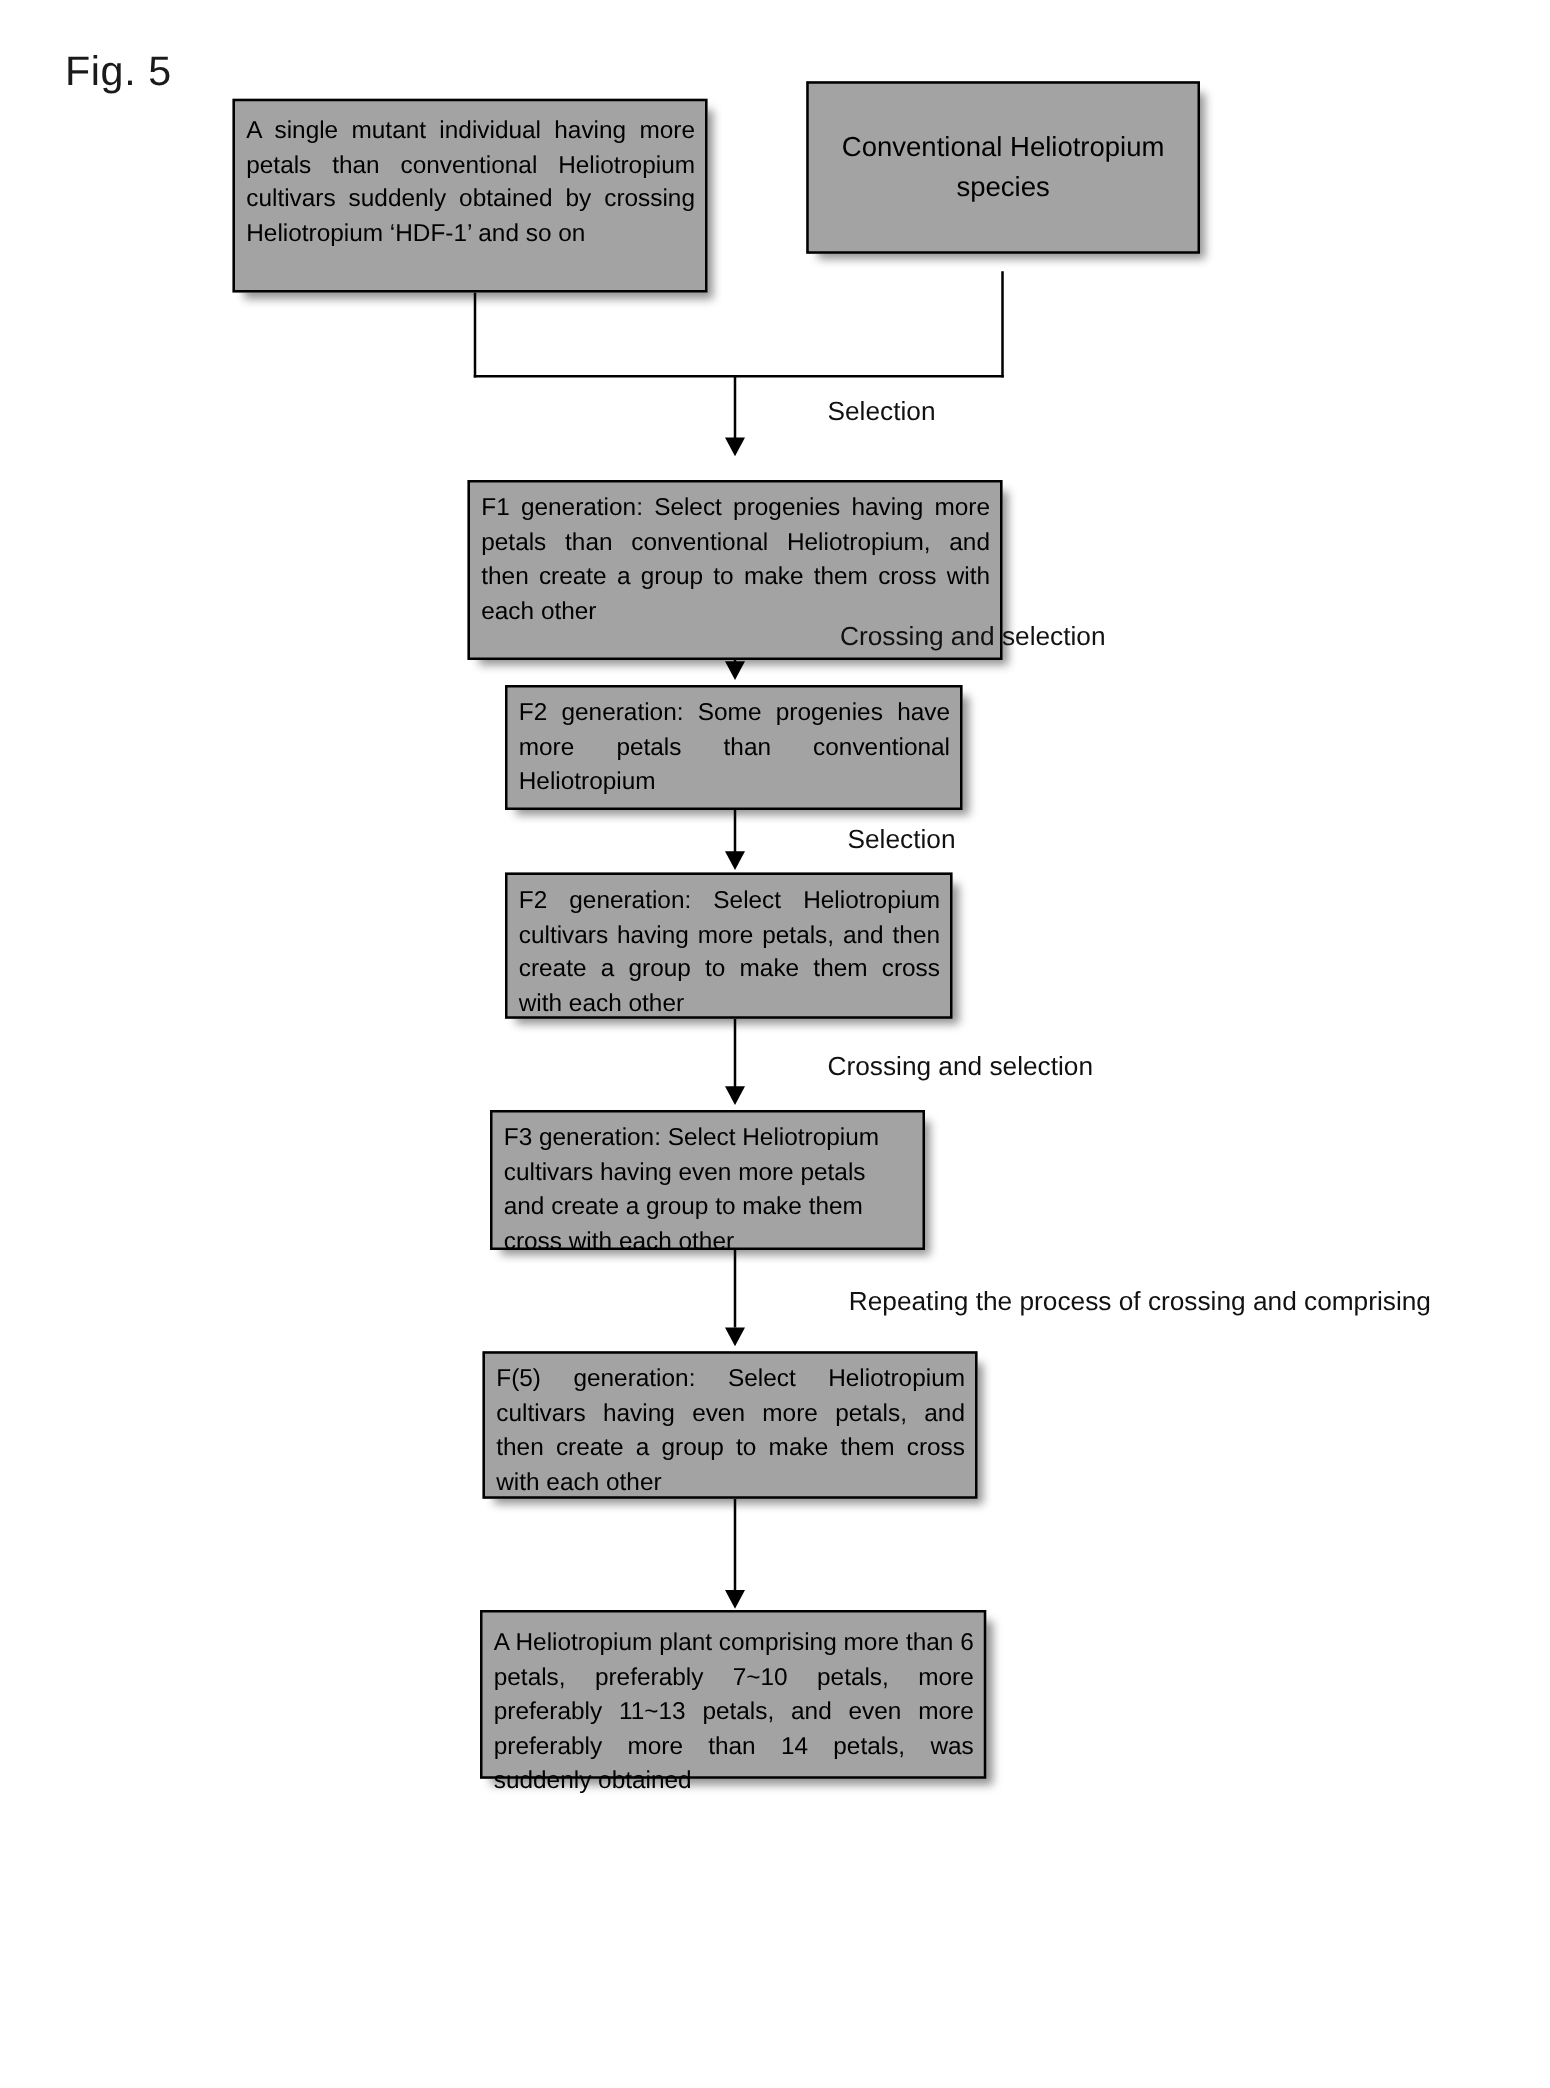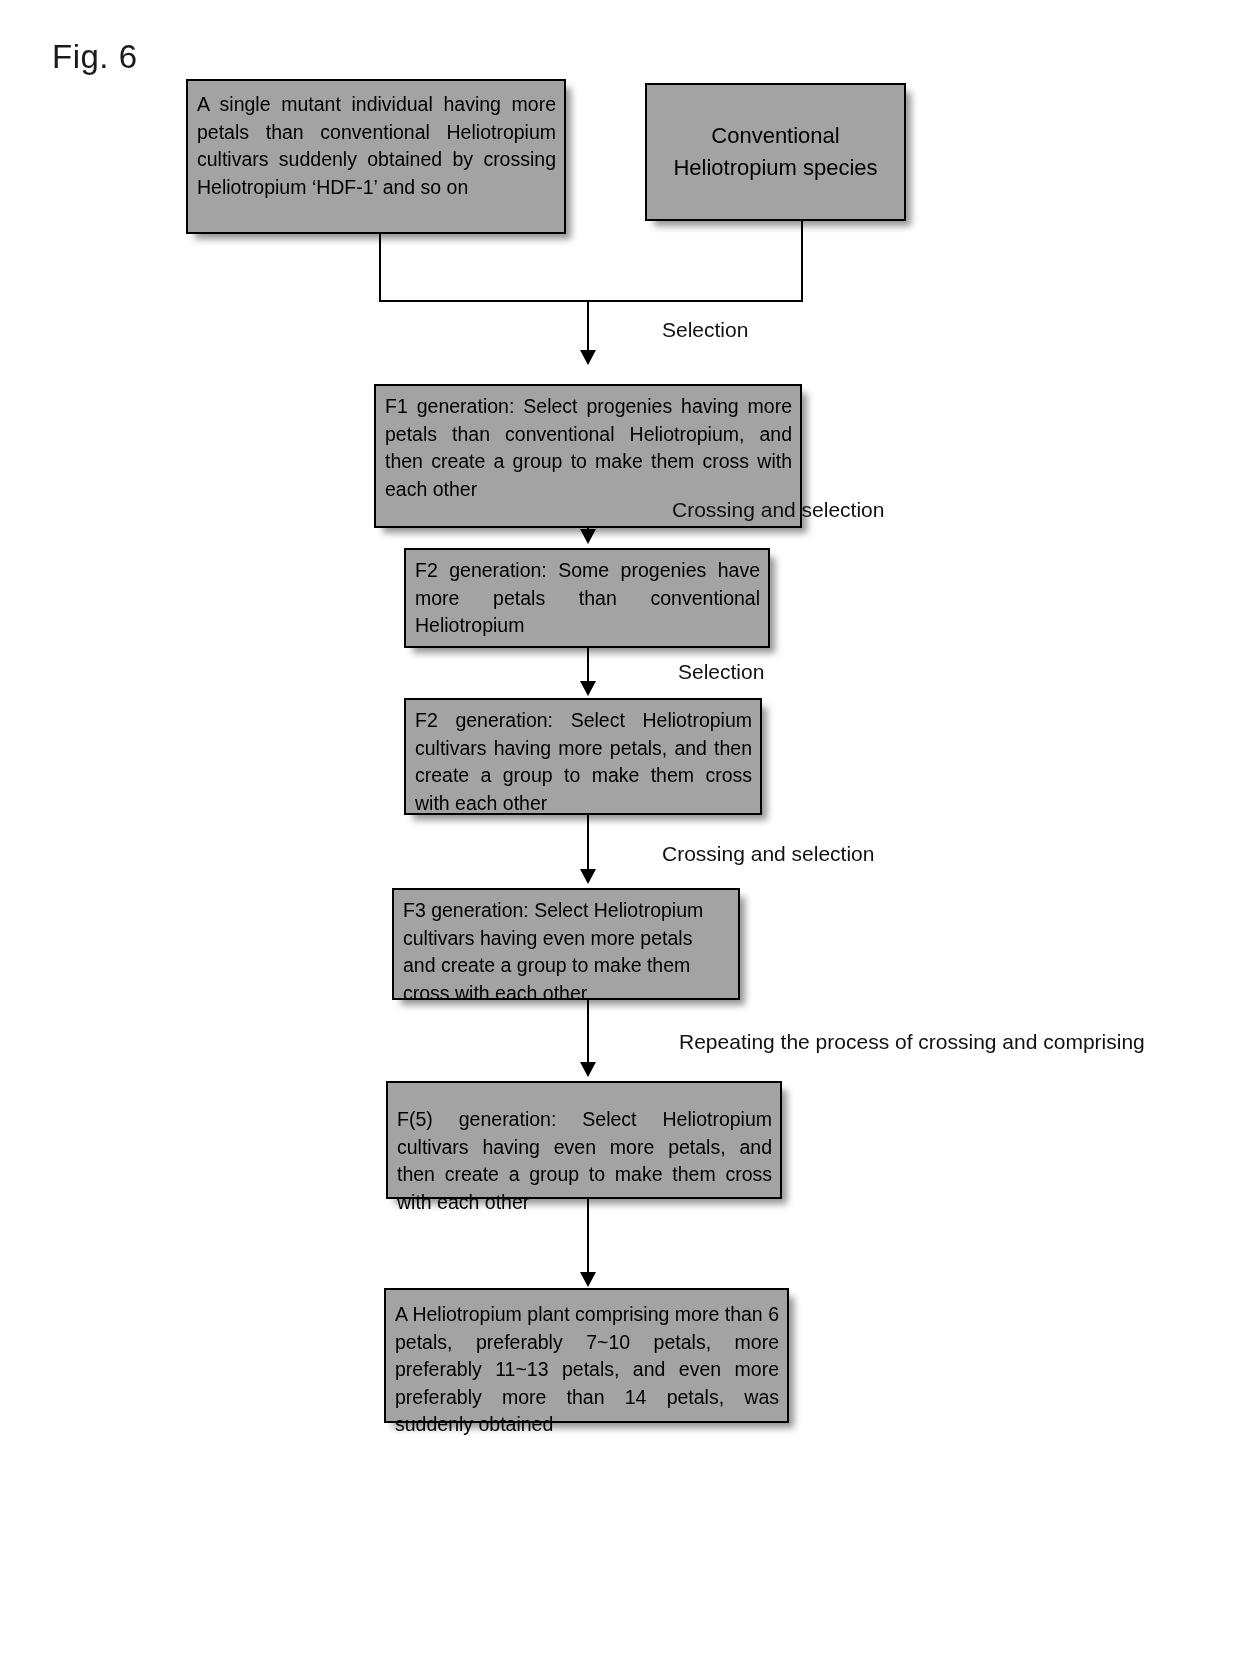--- a/index.html
+++ b/index.html
@@ -54,21 +54,21 @@
   .node.justify .txt { text-align: justify; }
   .node.left .txt    { text-align: left; }
   .node.center .txt  { text-align: center; }
 
   
   #node-mutant {
     left: 186px; top: 79px; width: 380px; height: 155px;
     padding: 10px 8px 6px 9px;
   }
   #node-conventional {
-    left: 645px; top: 83px; width: 261px; height: 138px;
+    left: 645px; top: 65px; width: 315px; height: 138px;
     display: flex; align-items: center; justify-content: flex-end;
     padding: 6px 12px;
   }
   #node-conventional .txt { font-size: 22px; line-height: 32px; text-align: center; }
 
   #node-f1 {
     left: 374px; top: 384px; width: 428px; height: 144px;
     padding: 7px 8px 4px 9px;
   }
   #node-f2a {
@@ -78,21 +78,21 @@
   #node-f2b {
     left: 404px; top: 698px; width: 358px; height: 117px;
     padding: 7px 8px 4px 9px;
   }
   #node-f3 {
     left: 392px; top: 888px; width: 348px; height: 112px;
     padding: 7px 8px 4px 9px;
   }
   #node-f5 {
     left: 386px; top: 1081px; width: 396px; height: 118px;
-    padding: 23px 8px 4px 9px;
+    padding: 7px 8px 4px 9px;
   }
   #node-result {
     left: 384px; top: 1288px; width: 405px; height: 135px;
     padding: 11px 8px 6px 9px;
   }
 
   
   .vline {
     position: absolute;
     width: 2px;
@@ -122,21 +122,21 @@
     color: #111111;
     white-space: nowrap;
     z-index: 4;
   }
 </style>
 </head>
 <body>
 
 <div id="stage">
 
-  <div class="fig-label">Fig. 6</div>
+  <div class="fig-label">Fig. 5</div>
 
   <div class="node justify" id="node-mutant">
     <span class="txt">A single mutant individual having more petals than conventional Heliotropium cultivars suddenly obtained by crossing Heliotropium ‘HDF-1’ and so on</span>
   </div>
 
   <div class="node center" id="node-conventional">
     <span class="txt">Conventional Heliotropium species</span>
   </div>
 
   <div class="vline" style="left:379px; top:234px; height:68px;"></div>

